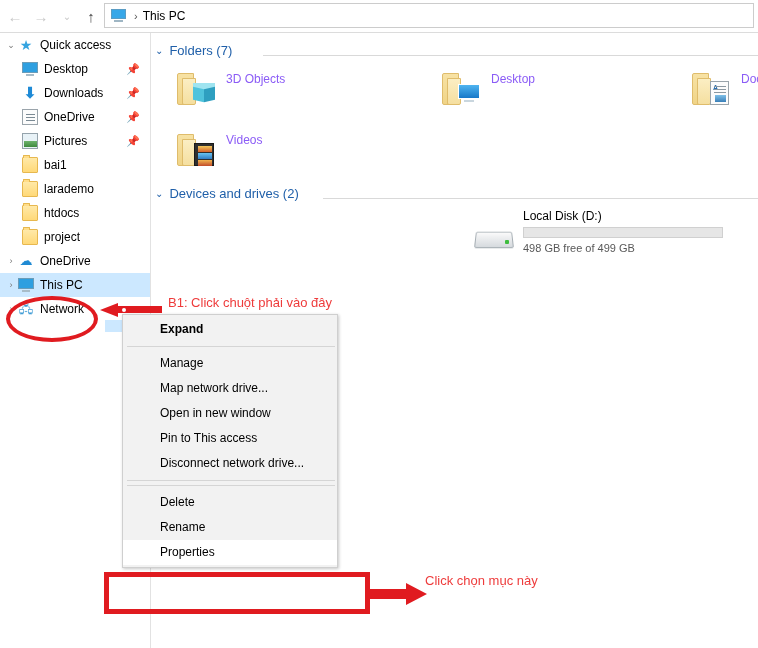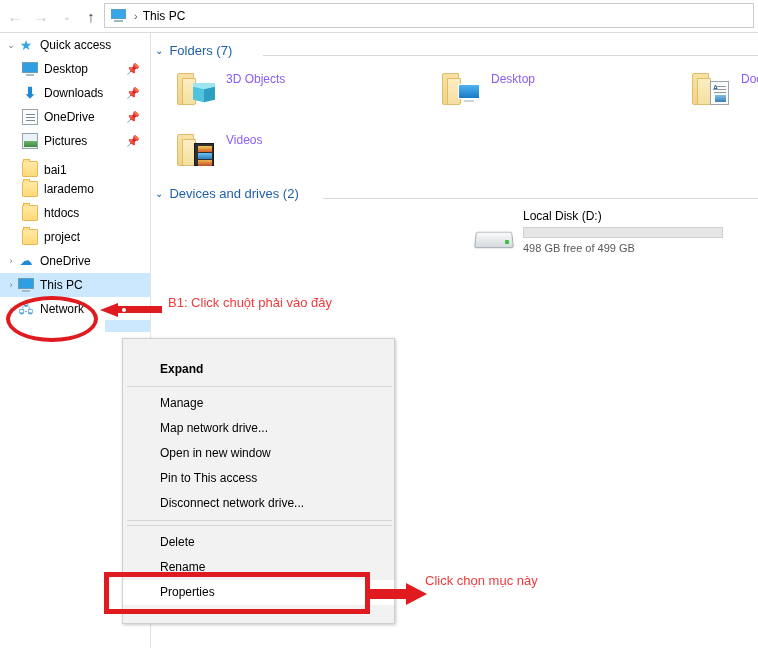--- a/index.html
+++ b/index.html
@@ -376,26 +376,26 @@
     position: absolute;
     left: 74px; top: 33px;
     font-size: 11px;
     color: #585858;
     white-space: nowrap;
   }
 
   
   #ctxmenu {
     position: absolute;
-    left: 122px; top: 338px;
-    width: 273px;
+    left: 122px; top: 314px;
+    width: 216px;
     background: #f2f2f2;
     border: 1px solid #cfcfcf;
     box-shadow: 1px 1px 3px rgba(0,0,0,0.22);
-    padding: 18px 0;
+    padding: 2px 0;
     box-sizing: border-box;
     z-index: 40;
   }
   .mi {
     height: 25px;
     line-height: 25px;
     padding-left: 37px;
     font-size: 12px;
     color: #000;
     white-space: nowrap;
@@ -504,21 +504,21 @@
     <span class="tree-label">OneDrive</span>
     <span class="pin">📌</span>
   </div>
 
   <div class="tree-row" style="padding-left:22px;">
     <span class="tree-ico ico-pic"></span>
     <span class="tree-label">Pictures</span>
     <span class="pin">📌</span>
   </div>
 
-  <div class="tree-row" style="padding-left:22px;align-items:flex-end;">
+  <div class="tree-row" style="padding-left:22px;">
     <span class="tree-ico ico-folder"></span>
     <span class="tree-label">bai1</span>
   </div>
 
   <div class="tree-row" style="padding-left:22px;">
     <span class="tree-ico ico-folder"></span>
     <span class="tree-label">larademo</span>
   </div>
 
   <div class="tree-row" style="padding-left:22px;">

